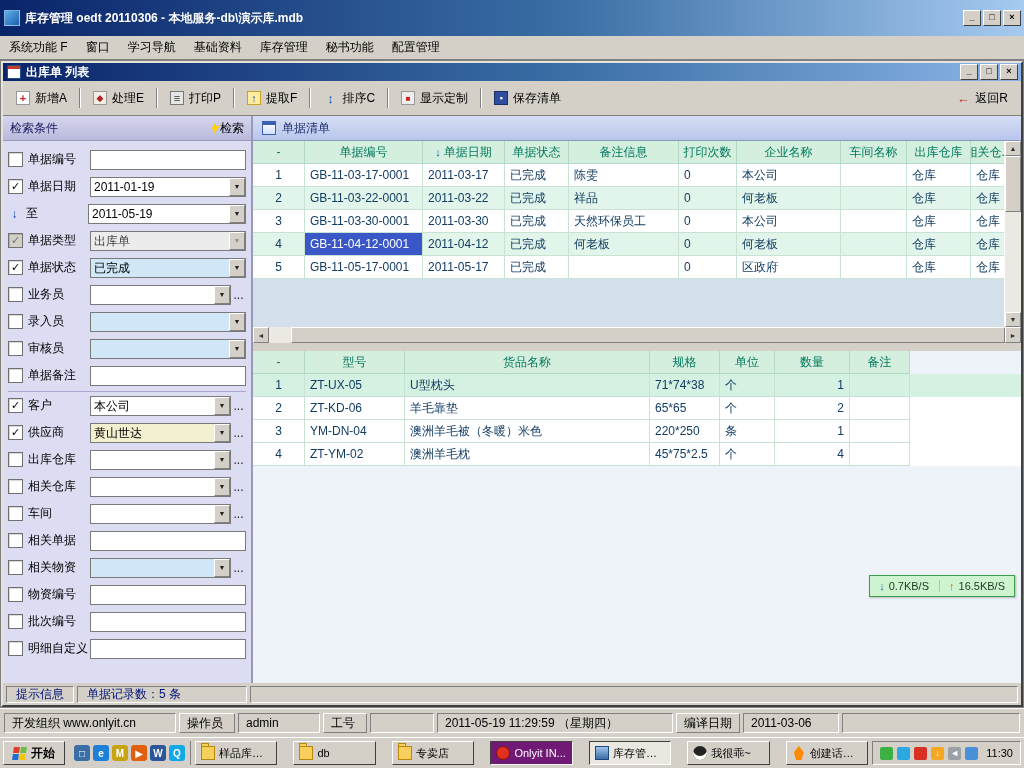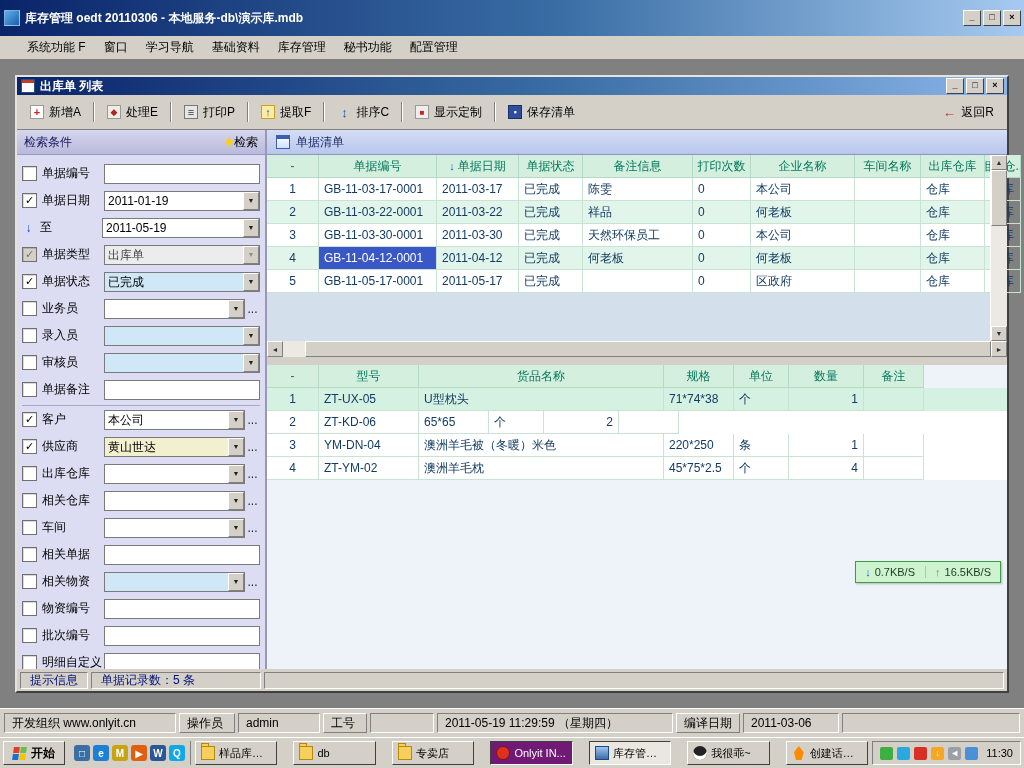--- a/index.html
+++ b/index.html
@@ -8,24 +8,24 @@
   
   .titlebar{flex:0 0 20px;background:linear-gradient(90deg,#0a246a,#3a6ea5 55%,#a6caf0);
     display:flex;align-items:center;padding:8px 3px;color:#fff;font-weight:bold}
   .app-icon16{width:14px;height:14px;background:linear-gradient(135deg,#5cb0e8,#1c5fae);
     border:1px solid rgba(255,255,255,.4);margin:0 5px 0 1px;flex:0 0 14px}
   .title-text{flex:1;white-space:nowrap;overflow:hidden}
   .win-controls{display:flex;gap:2px;margin-left:4px}
   .wbtn{width:16px;height:14px;background:#d4d0c8;border:1px solid;border-color:#fff #404040 #404040 #fff;
     font-size:9px;line-height:12px;text-align:center;color:#000;font-weight:bold}
   
-  .menubar{flex:0 0 22px;display:flex;align-items:flex-end;background:#d4d0c8;border-bottom:1px solid #808080;padding-left:18px}
+  .menubar{flex:0 0 22px;display:flex;align-items:flex-end;background:#d4d0c8;border-bottom:1px solid #808080;padding-left:0}
   .menu-item{padding:3px 9px;white-space:nowrap}
   
-  .workarea{flex:1;min-height:0;background:#808080;padding:15px}
+  .workarea{flex:1;min-height:0;background:#808080;padding:1px}
   .child{height:100%;display:flex;flex-direction:column;background:#d4d0c8;
     border:2px solid;border-color:#e6e3dc #404040 #404040 #e6e3dc;box-sizing:border-box}
   .ctitle{flex:0 0 18px;background:linear-gradient(90deg,#0a246a,#3a6ea5 55%,#8ab4e8);
     display:flex;align-items:center;color:#fff;font-weight:bold;padding:0 3px}
   .doc-ico{width:12px;height:12px;background:#fff;border:1px solid #234f86;box-shadow:inset 0 3px 0 #c23c2a;margin:0 5px 0 1px;flex:0 0 12px}
   .ctitle-text{flex:1;white-space:nowrap;overflow:hidden}
   
   .toolbar{flex:0 0 34px;display:flex;align-items:center;justify-content:space-between;
     background:#d4d0c8;border-bottom:1px solid #808080;padding:0 4px}
   .toolbar-left,.toolbar-right{display:flex;align-items:center;height:100%}
@@ -534,20 +534,21 @@
                   <div class="ecell e1">ZT-UX-05</div>
                   <div class="ecell e2">U型枕头</div>
                   <div class="ecell e3">71*74*38</div>
                   <div class="ecell e4">个</div>
                   <div class="ecell e5">1</div>
                   <div class="ecell e6"></div>
                 </div>
                 <div class="erow">
                   <div class="ecell e0">2</div>
                   <div class="ecell e1">ZT-KD-06</div>
+                  <div class="ecell e2">羊毛靠垫</div>
                   <div class="ecell e3">65*65</div>
                   <div class="ecell e4">个</div>
                   <div class="ecell e5">2</div>
                   <div class="ecell e6"></div>
                 </div>
                 <div class="erow">
                   <div class="ecell e0">3</div>
                   <div class="ecell e1">YM-DN-04</div>
                   <div class="ecell e2">澳洲羊毛被（冬暖）米色</div>
                   <div class="ecell e3">220*250</div>

